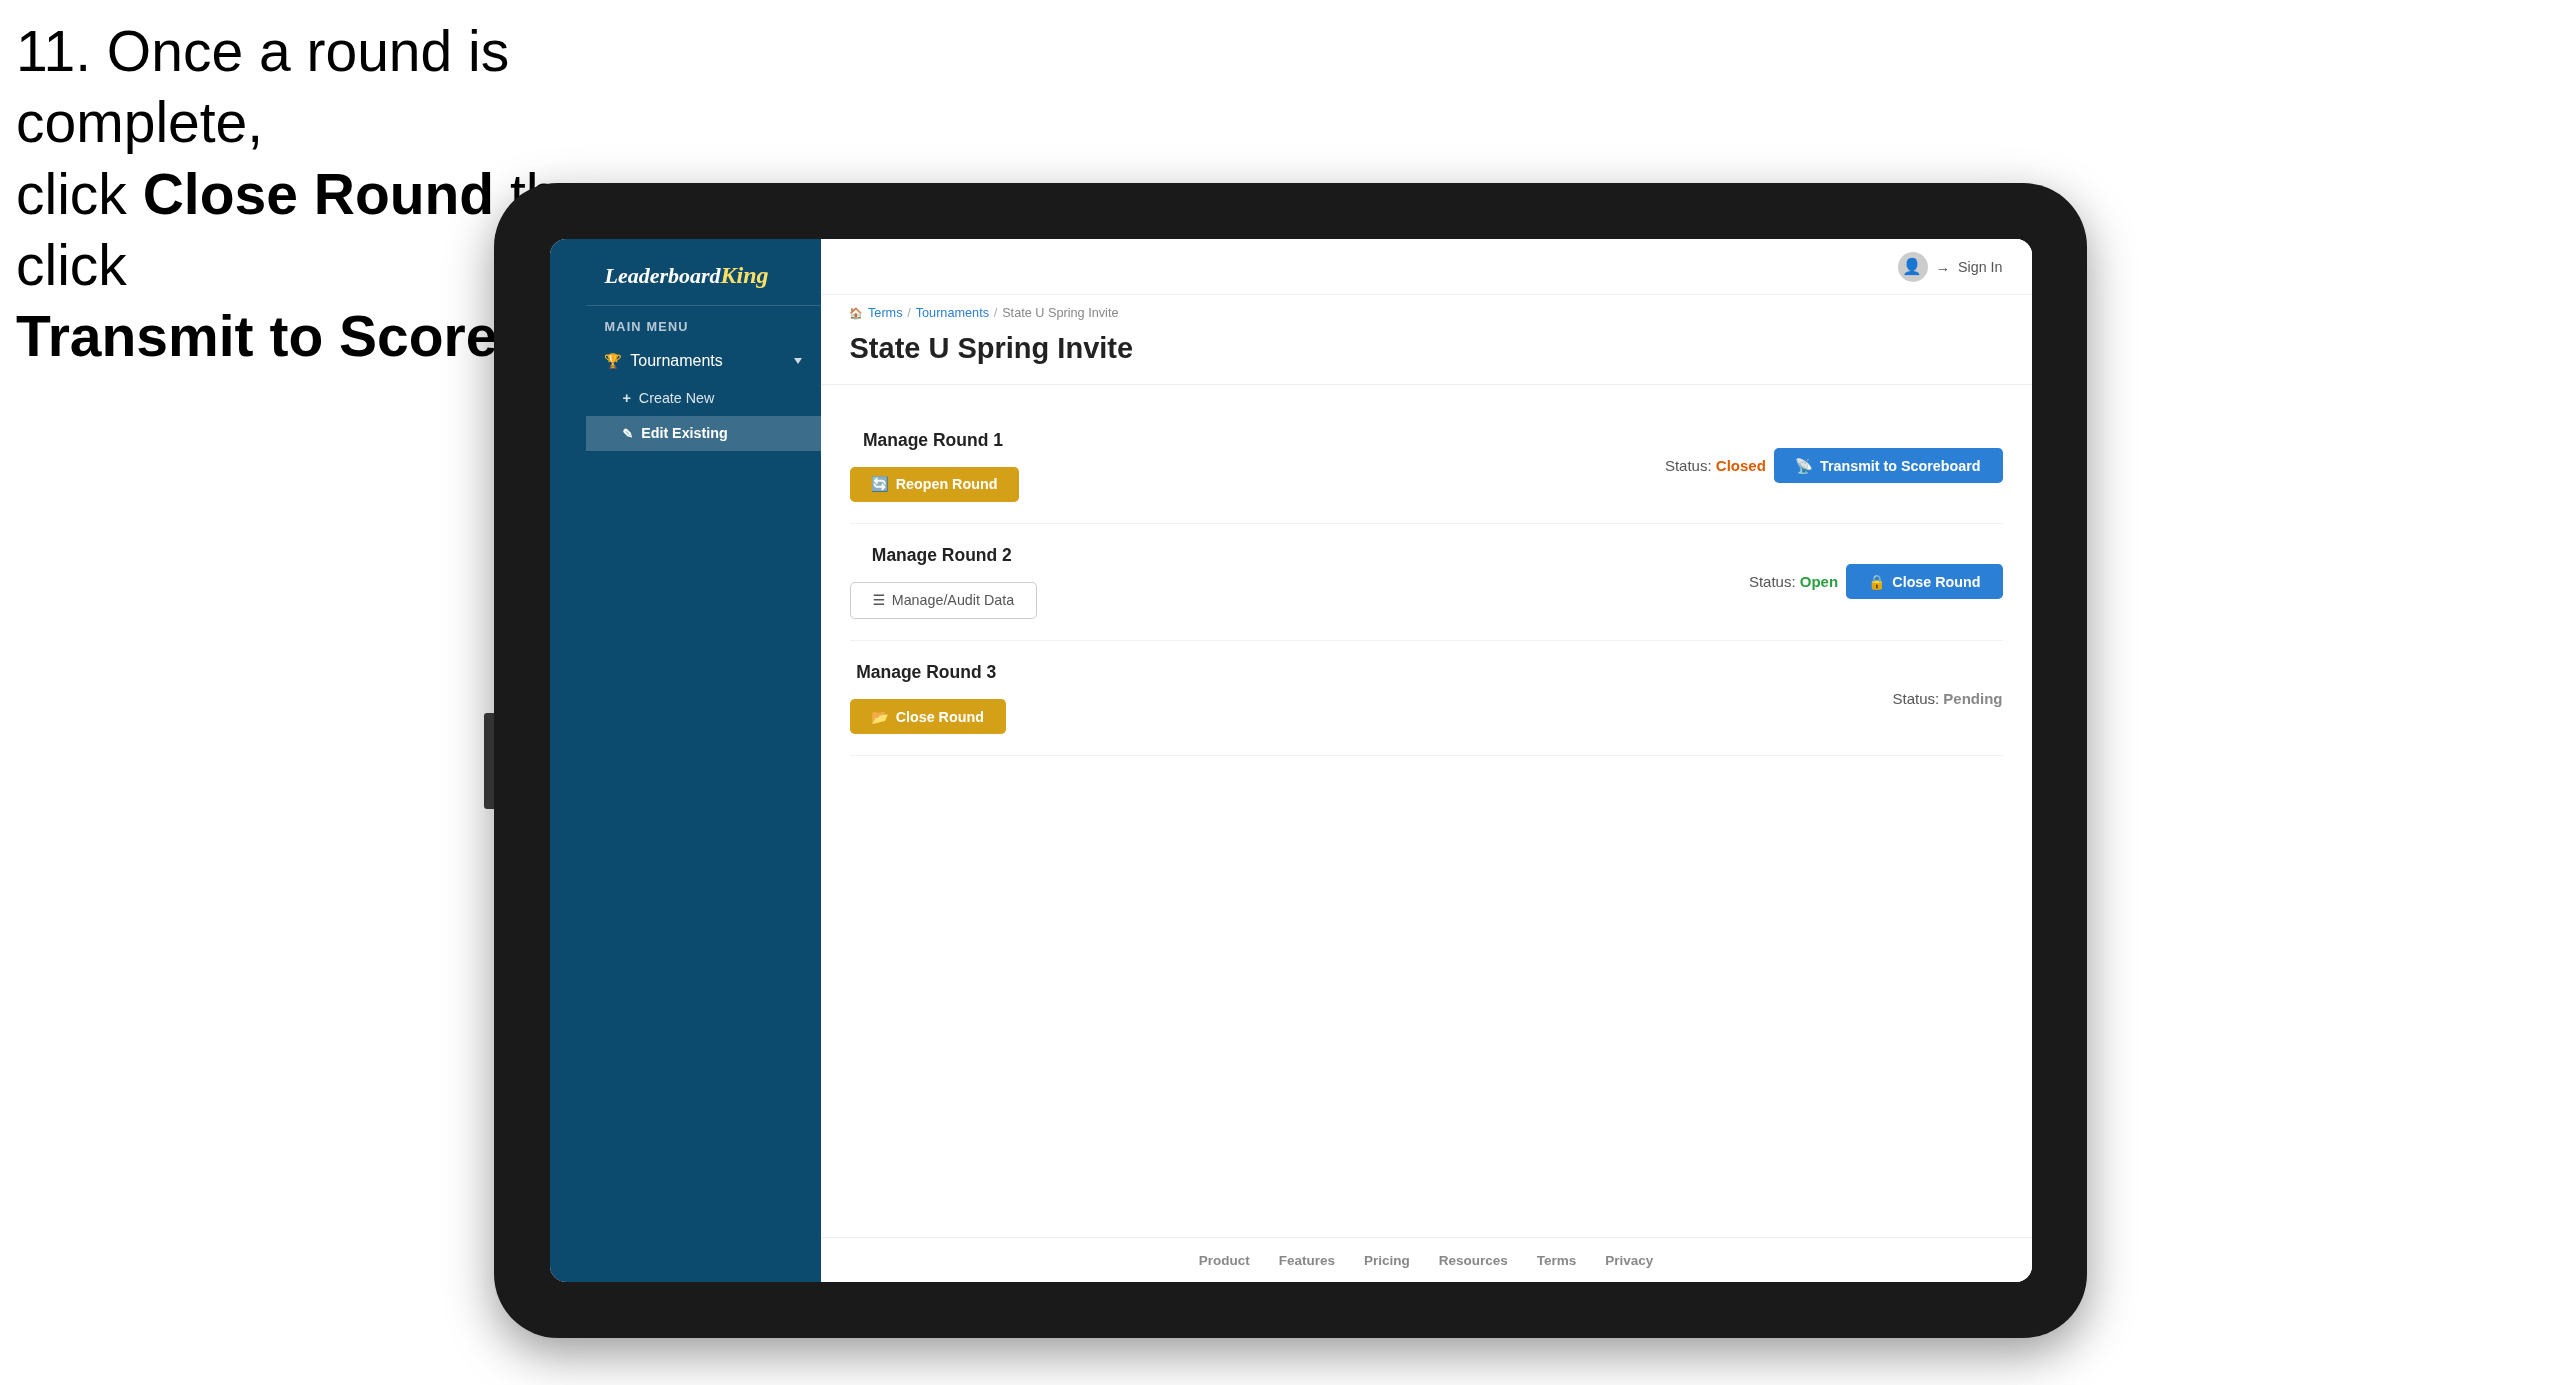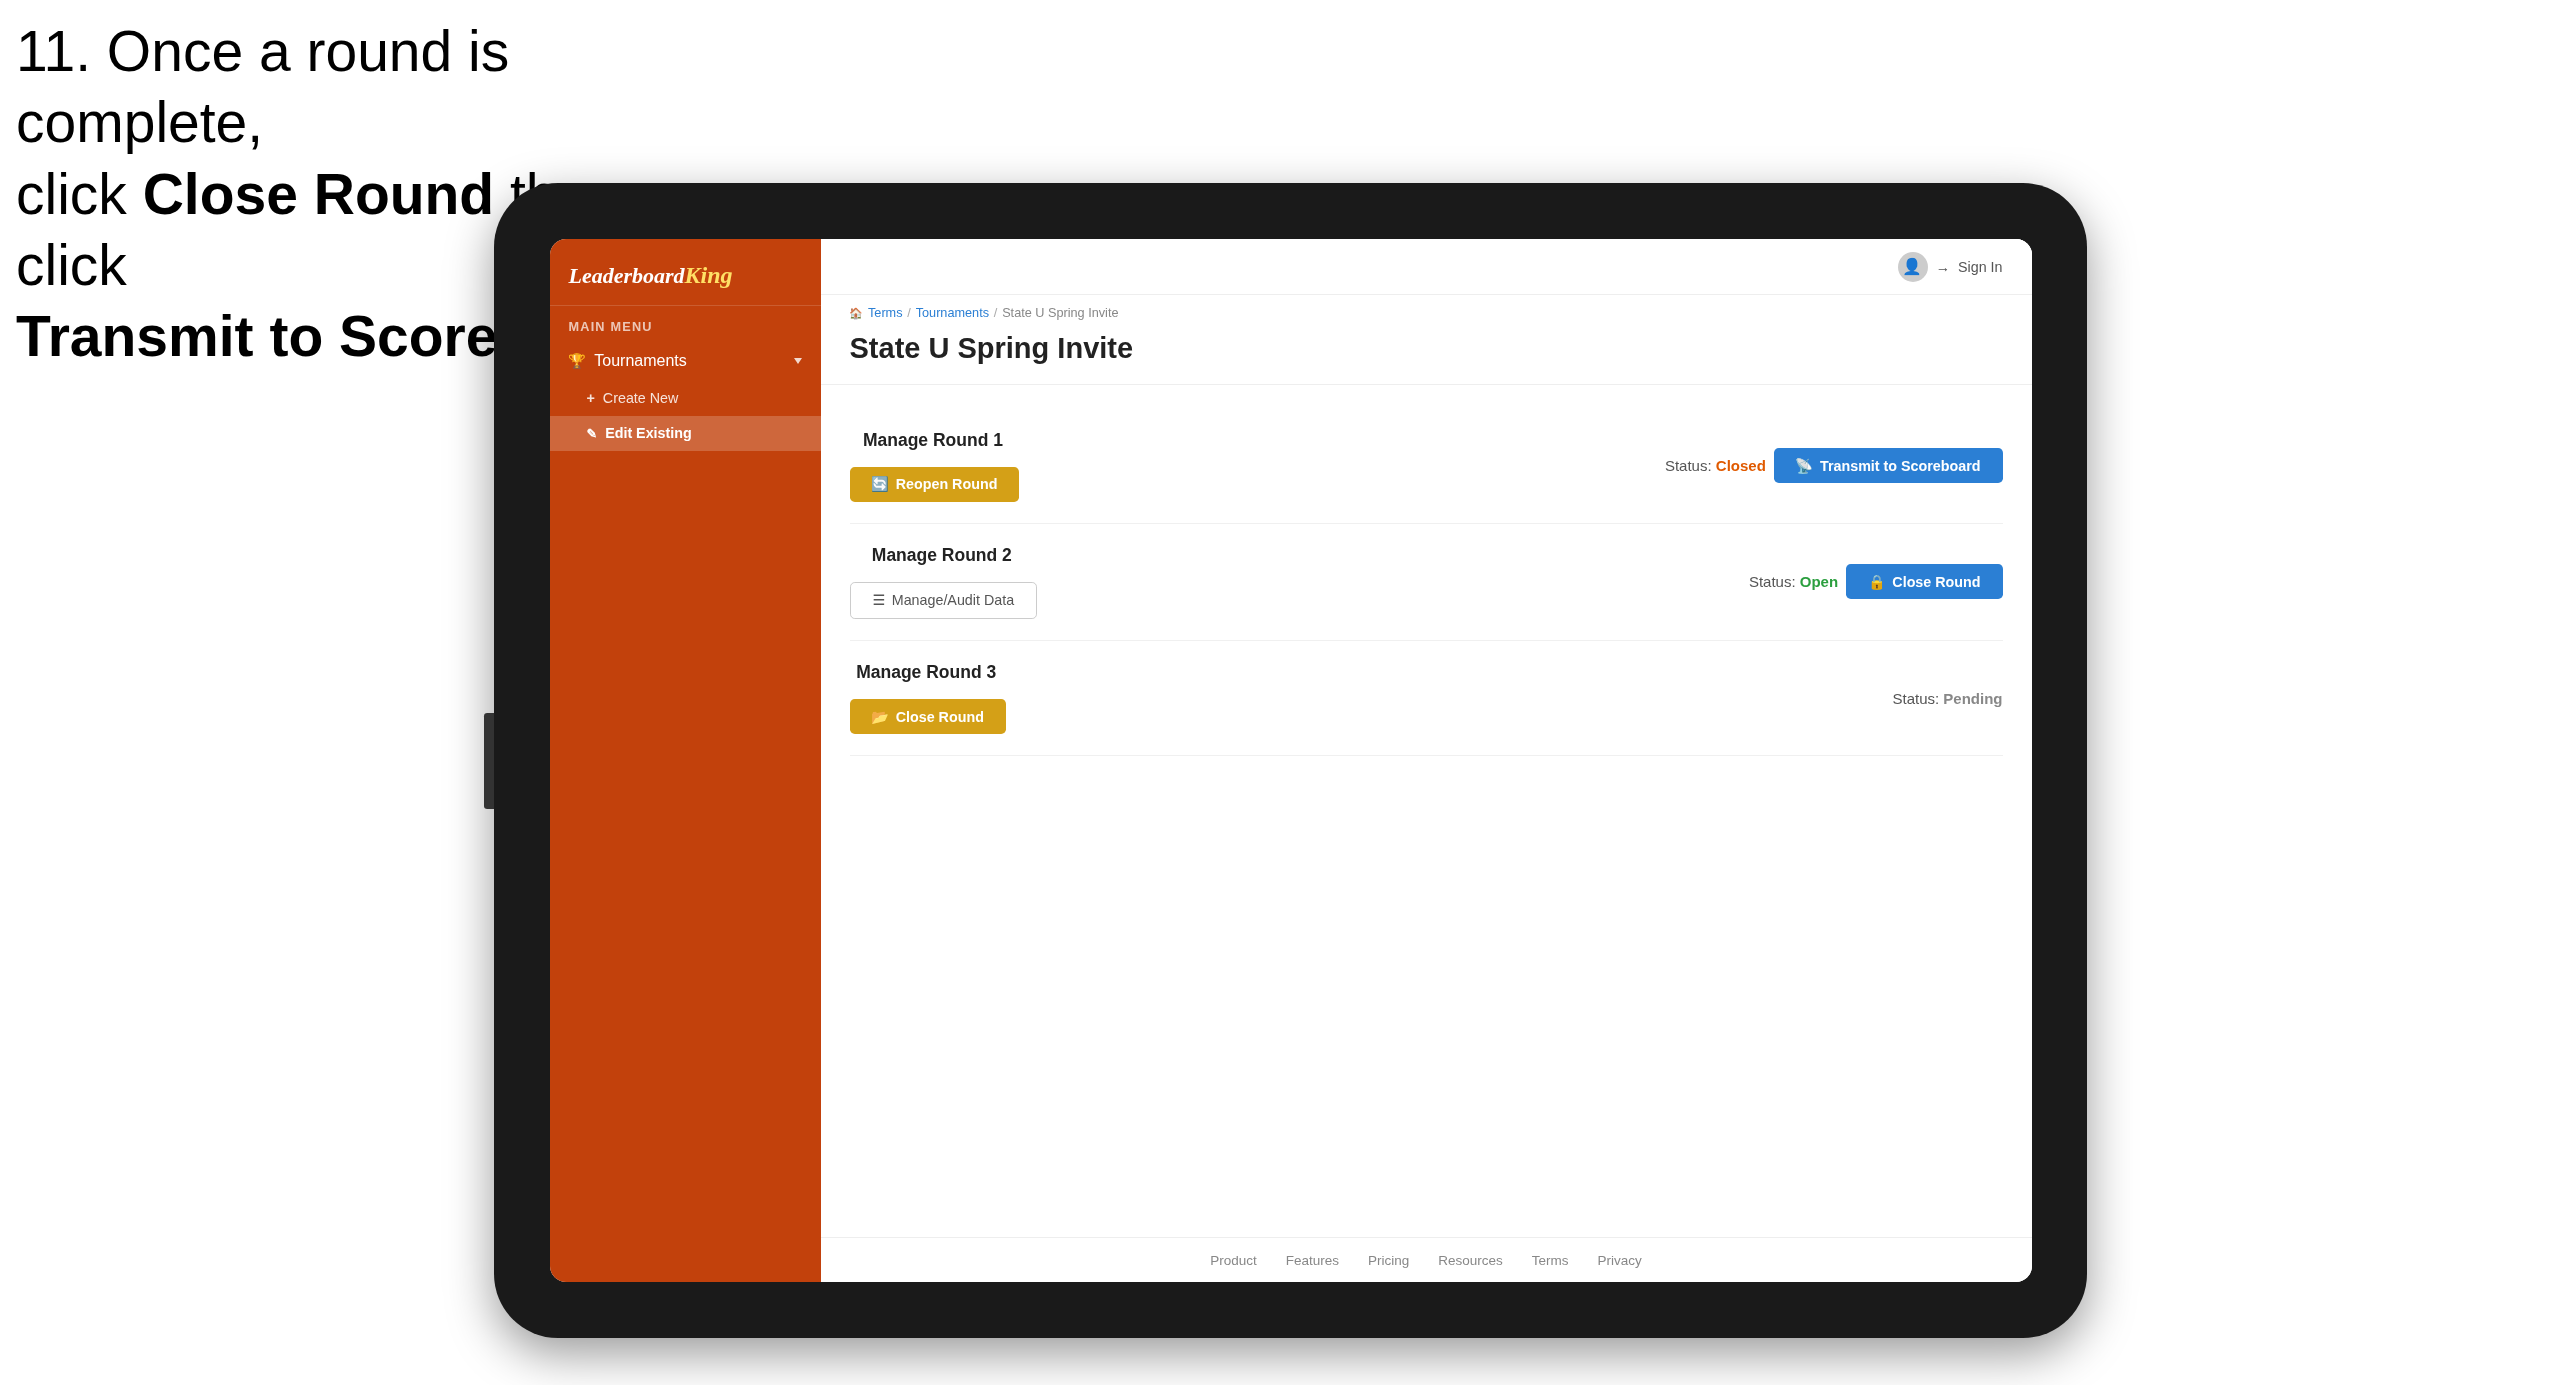--- a/index.html
+++ b/index.html
@@ -64,24 +64,25 @@
     
     .app-layout {
       display: flex;
       flex: 1;
       height: 100%;
     }
 
     
     .sidebar {
       width: 271px;
-      background: #c2410c;
+      background: #0c4a6e;
       display: flex;
       flex-direction: column;
       flex-shrink: 0;
+      padding-left: 36px;
     }
 
     .logo-area {
       padding: 22px 19px 16px;
       border-bottom: 0.8px solid rgba(255,255,255,0.15);
     }
 
     .logo-text {
       font-size: 24px;
       color: #fff;
@@ -284,20 +285,21 @@
     }
 
     
     .footer {
       padding: 14.3px 29px;
       border-top: 0.8px solid #eee;
       display: flex;
       align-items: flex-end;
       justify-content: center;
       gap: 29px;
+      font-weight: bold;
     }
 
     .footer-link {
       font-size: 13.5px;
       color: #888;
       cursor: pointer;
     }
 
     
     .chevron-down {

